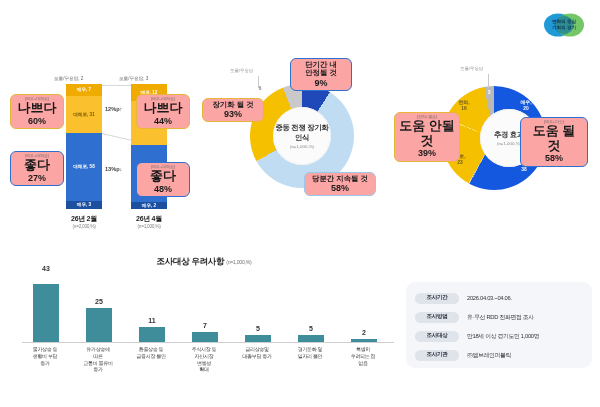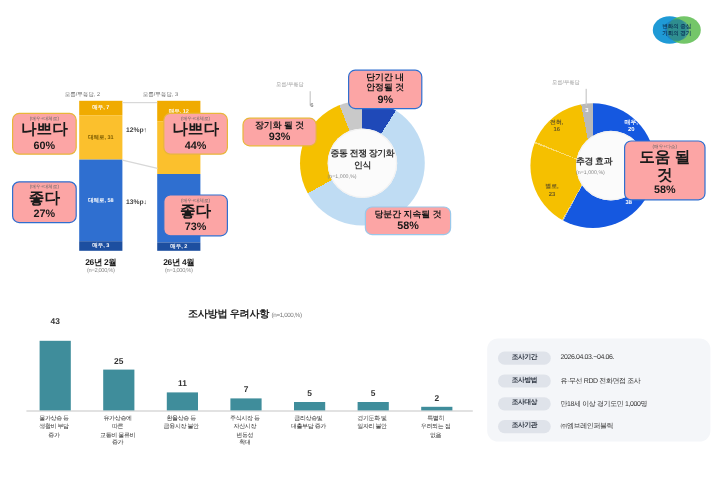--- a/index.html
+++ b/index.html
@@ -70,21 +70,21 @@
   .callout .lab{font-size:13px;font-weight:bold;color:#1a1a1a;display:block;}
   .callout .val{font-size:9px;font-weight:bold;color:#1a1a1a;display:block;}
   .delta{position:absolute;font-size:5.6px;font-weight:bold;color:#444;white-space:nowrap;}
   .link-line{position:absolute;background:#d8d8d8;height:1px;transform-origin:left center;}
 
   
   .donut-wrap{position:absolute;}
   .donut{position:absolute;border-radius:50%;}
   .donut-hole{
     position:absolute;border-radius:50%;background:#fbfbfb;
-    display:flex;flex-direction:column;align-items:flex-start;justify-content:center;
+    display:flex;flex-direction:column;align-items:center;justify-content:center;
     box-shadow:inset 0 0 0 1px #f2f2f2;
   }
   .donut-hole .dt{font-size:7.4px;font-weight:bold;color:#333;letter-spacing:-0.3px;text-align:center;}
   .donut-hole .dn{font-size:4.4px;color:#888;margin-top:1px;}
   .slice-lab{position:absolute;font-size:4.9px;color:#fff;font-weight:bold;text-align:center;line-height:1.2;}
   .slice-lab.dark{color:#6d5a1e;}
   .slice-lab.grey{color:#888;}
   .lead-line{position:absolute;background:#c9c9c9;width:1px;}
   .dk-out{position:absolute;font-size:4.4px;color:#999;white-space:nowrap;}
 
@@ -176,21 +176,21 @@
     </div>
 
     <div class="callout bad-c" style="left:128px;top:38px;width:44px;">
       <span class="sub">(매우+대체로)</span>
       <span class="lab">나쁘다</span>
       <span class="val">44%</span>
     </div>
     <div class="callout good-c" style="left:128px;top:106px;width:44px;">
       <span class="sub">(매우+대체로)</span>
       <span class="lab">좋다</span>
-      <span class="val">73%</span>
+      <span class="val">48%</span>
     </div>
   </div>
 
   <div class="donut-wrap" style="left:232px;top:62px;width:140px;height:160px;">
     <div class="donut" style="left:18px;top:22px;width:104px;height:104px;
       background:conic-gradient(#1f49b8 0deg 32.4deg,#bfdcf3 32.4deg 241.2deg,#f5c000 241.2deg 338.4deg,#c9c9c9 338.4deg 360deg);"></div>
     <div class="donut-hole" style="left:41px;top:45px;width:58px;height:58px;">
       <div class="dt">중동 전쟁 장기화 인식</div>
       <div class="dn">(n=1,000,%)</div>
     </div>
@@ -242,25 +242,30 @@
     <div class="slice-lab dark" style="left:58px;top:38px;width:20px;">
       <span>전혀,</span><br>
       <span>16</span>
     </div>
 
     <div class="callout good-c" style="left:124px;top:55px;width:58px;">
       <span class="sub">(매우+다소)</span>
       <span class="lab">도움 될 것</span>
       <span class="val">58%</span>
     </div>
+    <div class="callout bad-c" style="left:-2px;top:50px;width:56px;">
+      <span class="sub">(전혀+별로)</span>
+      <span class="lab">도움 안될 것</span>
+      <span class="val">39%</span>
+    </div>
   </div>
 
   <div class="barchart">
     <div class="chart-title bc-title">
-      <span>조사방법 우려사항</span>
+      <span>조사대상 우려사항</span>
       <span class="n">(n=1,000,%)</span>
     </div>
     <div class="bc-plot">
 
       <div class="bc-val" style="left:11px;top:-9px;">43</div>
       <div class="bc-col" style="left:11px;height:58px;">
           <div class="bc-bar" style="height:58px;"></div>
         </div>
 
       <div class="bc-val" style="left:64px;top:24px;">25</div>

